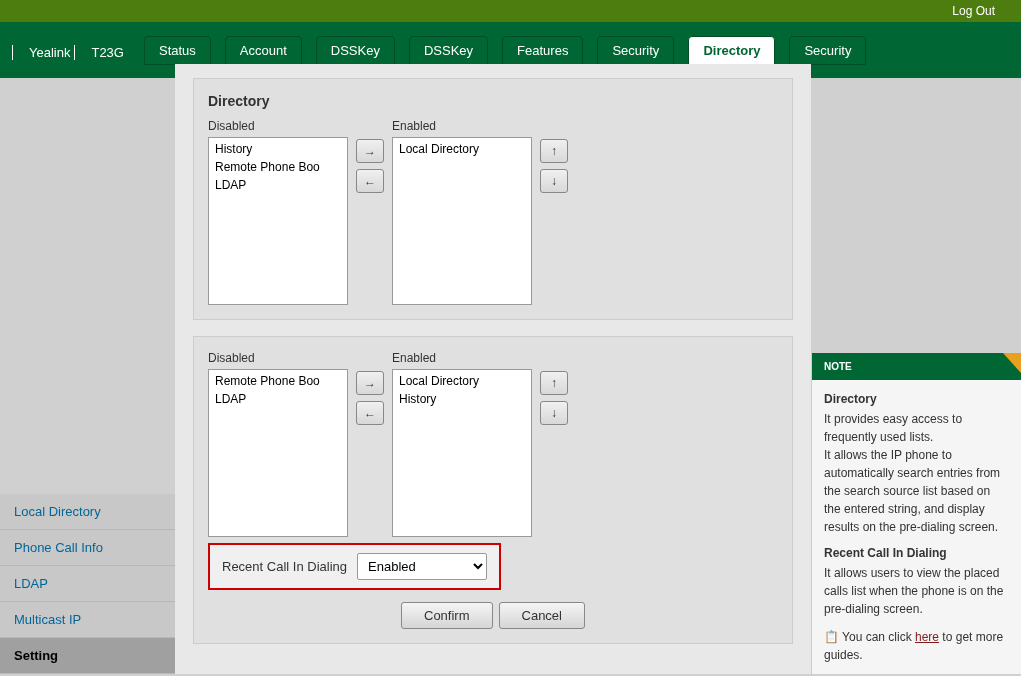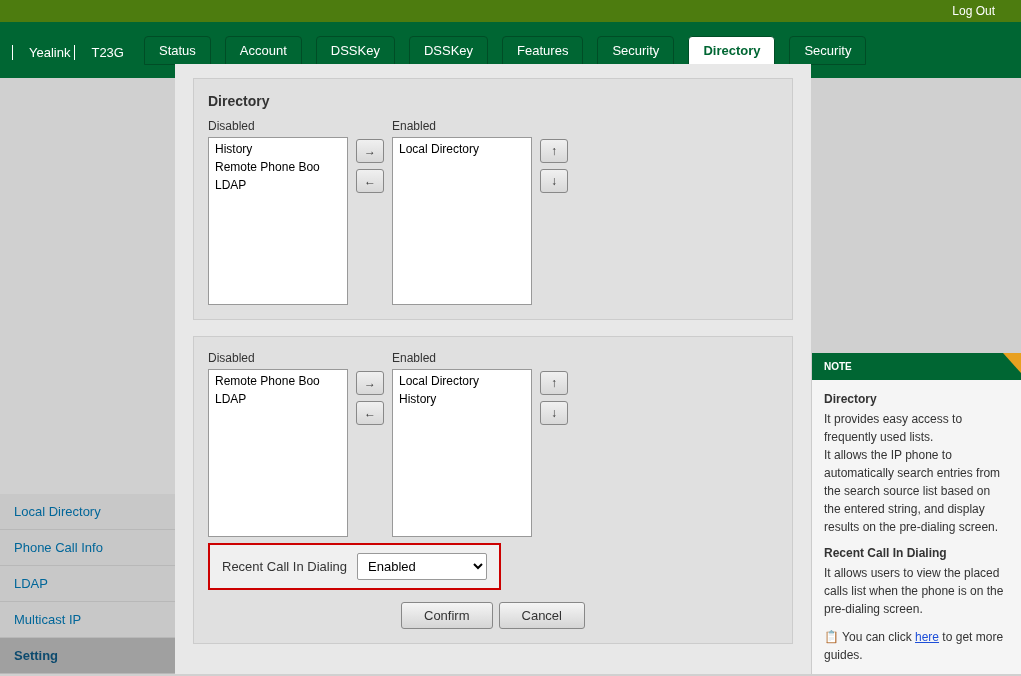--- a/index.html
+++ b/index.html
@@ -31,21 +31,21 @@
 
     
     .sidebar { background: #c8c8c8; width: 175px; min-width: 175px; padding: 0; }
     .sidebar-item {
       padding: 10px 14px;
       color: #006699;
       cursor: pointer;
       border-bottom: 1px solid #b8b8b8;
       font-size: 13px;
     }
-    .sidebar-item.active { background: #a0a0a0; color: #0c4a6e; font-weight: bold; }
+    .sidebar-item.active { background: #a0a0a0; color: #000000; font-weight: bold; }
 
     
     .content { flex: 1; background: #e8e8e8; padding: 14px 18px; overflow-y: auto; }
 
     
     .note-panel { width: 210px; min-width: 210px; background: #f5f5f5; border-left: 1px solid #ccc; }
     .note-header {
       background: #006633;
       color: #fff;
       font-weight: bold;
@@ -243,17 +243,17 @@
   </div>
 
   <div class="note-panel">
     <div class="note-header">NOTE</div>
     <div class="note-content" id="note-content">
         <div class="note-title">Directory</div>
         <div>It provides easy access to frequently used lists.</div>
         <div>It allows the IP phone to automatically search entries from the search source list based on the entered string, and display results on the pre-dialing screen.</div>
         <div class="note-title">Recent Call In Dialing</div>
         <div>It allows users to view the placed calls list when the phone is on the pre-dialing screen.</div>
-        <div style="margin-top: 10px;">📋 You can click <a href="#" style="color:#1d4ed8">here</a> to get more guides.</div>
+        <div style="margin-top: 10px;">📋 You can click <a href="#" style="color:#7f1d1d">here</a> to get more guides.</div>
       </div>
   </div>
 
 </div>
 
 </body></html>

